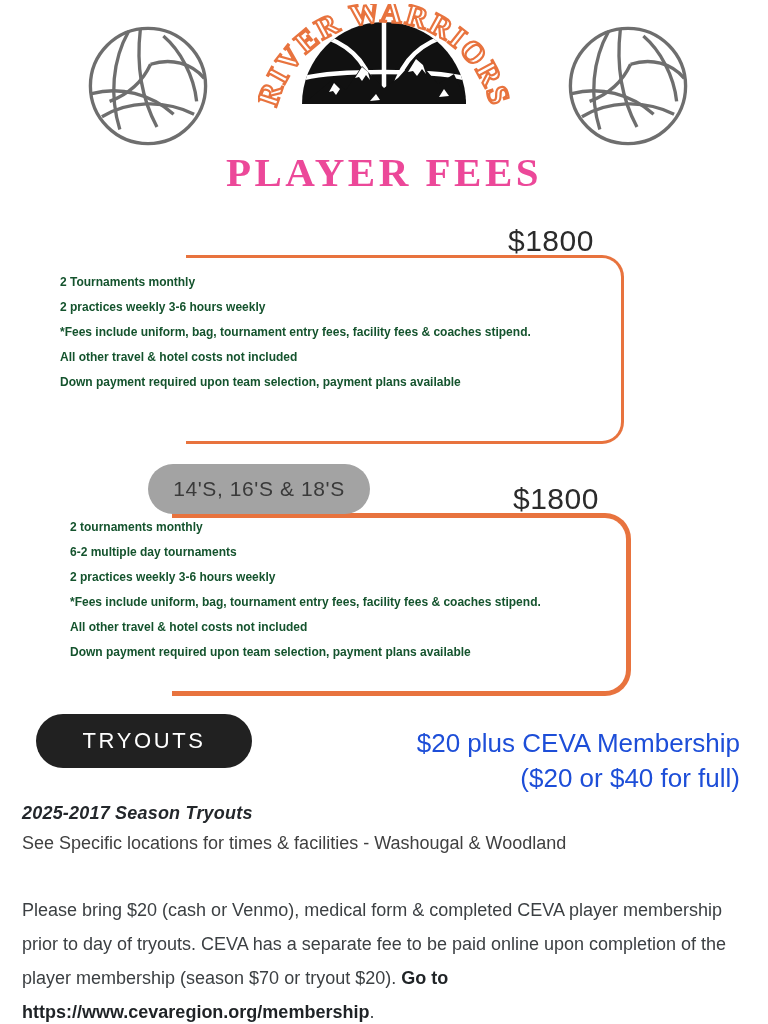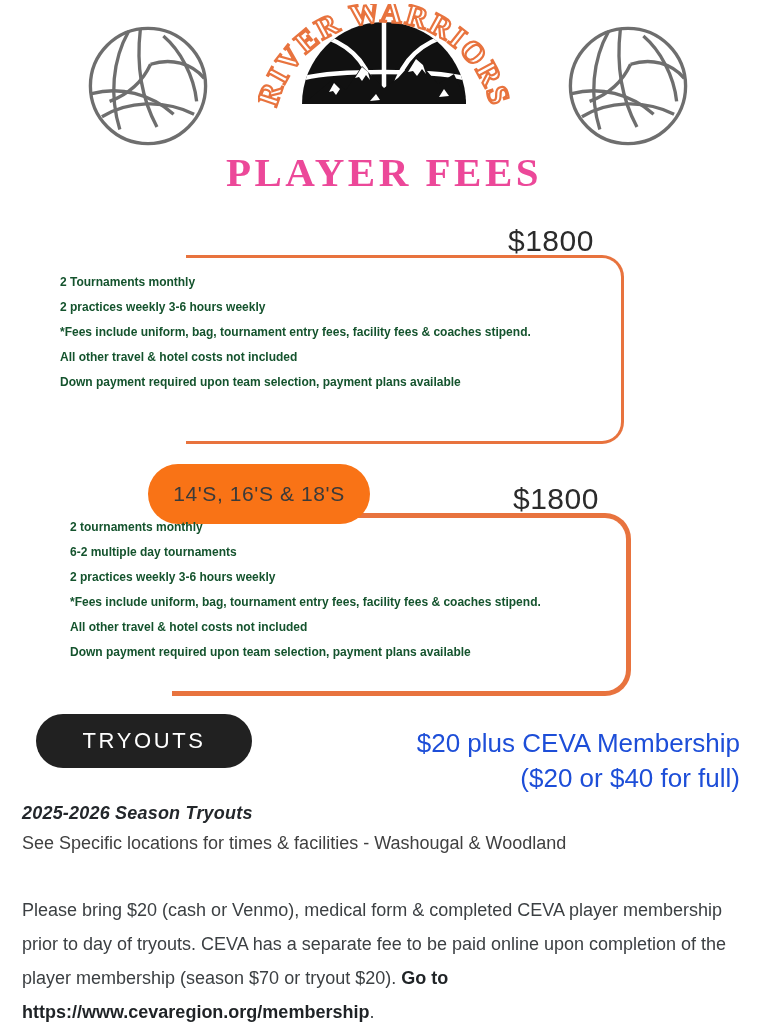--- a/index.html
+++ b/index.html
@@ -74,22 +74,22 @@
     box-sizing: border-box;
   }
   .pill-12 {
     left: 148px; top: 204px;
     width: 222px; height: 55px;
     background: #E8733E;
     color: #2b2b2b;
   }
   .pill-older {
     left: 148px; top: 464px;
-    width: 222px; height: 60px;
-    background: #f97316;
+    width: 222px; height: 50px;
+    background: #a3a3a3;
     color: #3a3a3a;
   }
   .pill-tryouts {
     left: 36px; top: 714px;
     width: 216px; height: 54px;
     background: #212121;
     color: #ffffff;
     font-size: 22px;
     letter-spacing: 2.6px;
   }
@@ -278,20 +278,20 @@
 
   <div class="pill pill-tryouts">
     <span>TRYOUTS</span>
   </div>
 
   <div class="tryout-price">
     <div>$20 plus CEVA Membership</div>
     <div>($20 or $40 for full)</div>
   </div>
 
-  <div class="season-head">2025-2026 Season Tryouts</div>
+  <div class="season-head">2025-2017 Season Tryouts</div>
   <div class="season-sub">See Specific locations for times &amp; facilities - Washougal &amp; Woodland</div>
 
   <div class="footer-para">
     <span>Please bring $20 (cash or Venmo), medical form &amp; completed CEVA player membership prior to day of tryouts.  CEVA has a separate fee to be paid online upon completion of the player membership (season $70 or tryout $20).  </span><b>Go to https://www.cevaregion.org/membership</b><span>.</span>
   </div>
 
 </div>
 
 </body></html>

